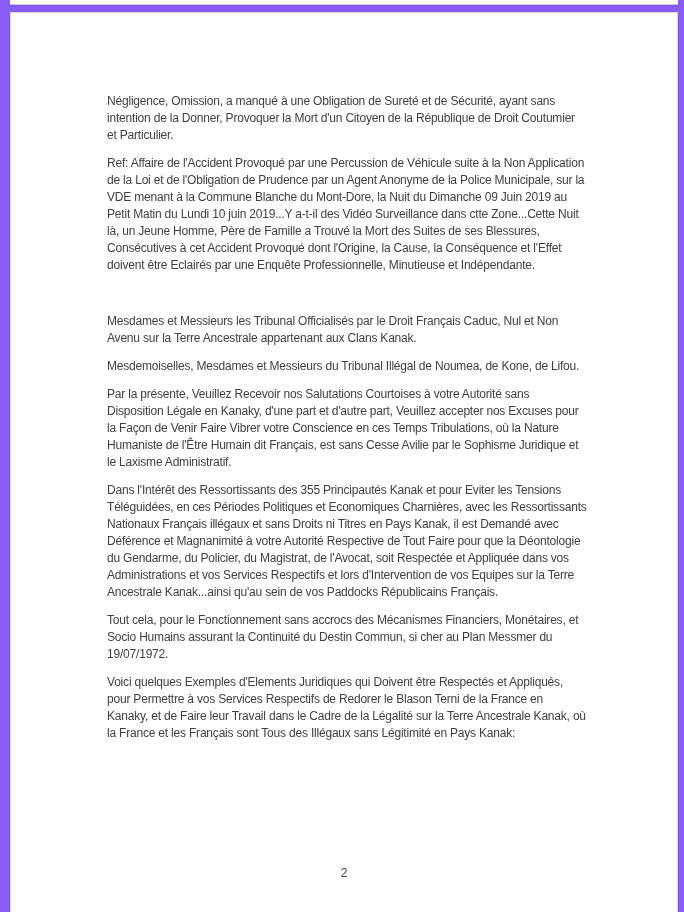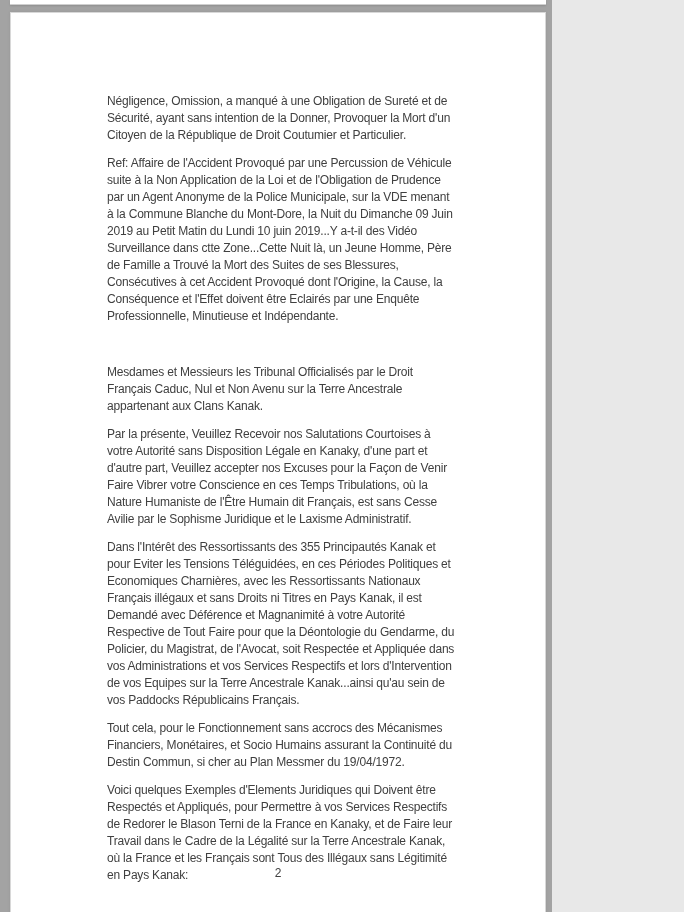--- a/index.html
+++ b/index.html
@@ -3,23 +3,23 @@
 <meta charset="utf-8">
 <style>
   html, body {
     margin: 0;
     padding: 0;
     background: #e8e8e8;
     font-family: "Liberation Sans", "DejaVu Sans", sans-serif;
   }
   .viewer {
     position: relative;
-    width: 552px;
+    width: 684px;
     height: 912px;
-    background: #a3a3a3;
+    background: #8b5cf6;
     overflow: hidden;
   }
   .prev-page-edge {
     position: absolute;
     left: 10px;
     right: 6px;
     top: 0;
     height: 4px;
     background: #ffffff;
     border-bottom: 1px solid #cfcfcf;
@@ -62,20 +62,21 @@
 <body>
 
 <div class="viewer">
   <div class="prev-page-edge"></div>
   <div class="page">
     <div class="content">
       <p>Négligence, Omission, a manqué à une Obligation de Sureté et de Sécurité, ayant sans intention de la Donner, Provoquer la Mort d'un Citoyen de la République de Droit Coutumier et Particulier.</p>
       <p>Ref: Affaire de l'Accident Provoqué par une Percussion de Véhicule suite à la Non Application de la Loi et de l'Obligation de Prudence par un Agent Anonyme de la Police Municipale, sur la VDE menant à la Commune Blanche du Mont-Dore, la Nuit du Dimanche 09 Juin 2019 au Petit Matin du Lundi 10 juin 2019...Y a-t-il des Vidéo Surveillance dans ctte Zone...Cette Nuit là, un Jeune Homme, Père de Famille a Trouvé la Mort des Suites de ses Blessures, Consécutives à cet Accident Provoqué dont l'Origine, la Cause, la Conséquence et l'Effet doivent être Eclairés par une Enquête Professionnelle, Minutieuse et Indépendante.</p>
       <p></p>
       <p>Mesdames et Messieurs les Tribunal Officialisés par le Droit Français Caduc, Nul et Non Avenu sur la Terre Ancestrale appartenant aux Clans Kanak.</p>
+      <p>Mesdemoiselles, Mesdames et Messieurs du Tribunal Illégal de Noumea, de Kone, de Lifou.</p>
       <p>Par la présente, Veuillez Recevoir nos Salutations Courtoises à votre Autorité sans Disposition Légale en Kanaky, d'une part et d'autre part, Veuillez accepter nos Excuses pour la Façon de Venir Faire Vibrer votre Conscience en ces Temps Tribulations, où la Nature Humaniste de l'Être Humain dit Français, est sans Cesse Avilie par le Sophisme Juridique et le Laxisme Administratif.</p>
       <p>Dans l'Intérêt des Ressortissants des 355 Principautés Kanak et pour Eviter les Tensions Téléguidées, en ces Périodes Politiques et Economiques Charnières, avec les Ressortissants Nationaux Français illégaux et sans Droits ni Titres en Pays Kanak, il est Demandé avec Déférence et Magnanimité à votre Autorité Respective de Tout Faire pour que la Déontologie du Gendarme, du Policier, du Magistrat, de l'Avocat, soit Respectée et Appliquée dans vos Administrations et vos Services Respectifs et lors d'Intervention de vos Equipes sur la Terre Ancestrale Kanak...ainsi qu'au sein de vos Paddocks Républicains Français.</p>
-      <p>Tout cela, pour le Fonctionnement sans accrocs des Mécanismes Financiers, Monétaires, et Socio Humains assurant la Continuité du Destin Commun, si cher au Plan Messmer du 19/04/1972.</p>
+      <p>Tout cela, pour le Fonctionnement sans accrocs des Mécanismes Financiers, Monétaires, et Socio Humains assurant la Continuité du Destin Commun, si cher au Plan Messmer du 19/07/1972.</p>
       <p>Voici quelques Exemples d'Elements Juridiques qui Doivent être Respectés et Appliqués, pour Permettre à vos Services Respectifs de Redorer le Blason Terni de la France en Kanaky, et de Faire leur Travail dans le Cadre de la Légalité sur la Terre Ancestrale Kanak, où la France et les Français sont Tous des Illégaux sans Légitimité en Pays Kanak:</p>
     </div>
     <div class="page-number">2</div>
   </div>
 </div>
 
 </body></html>

